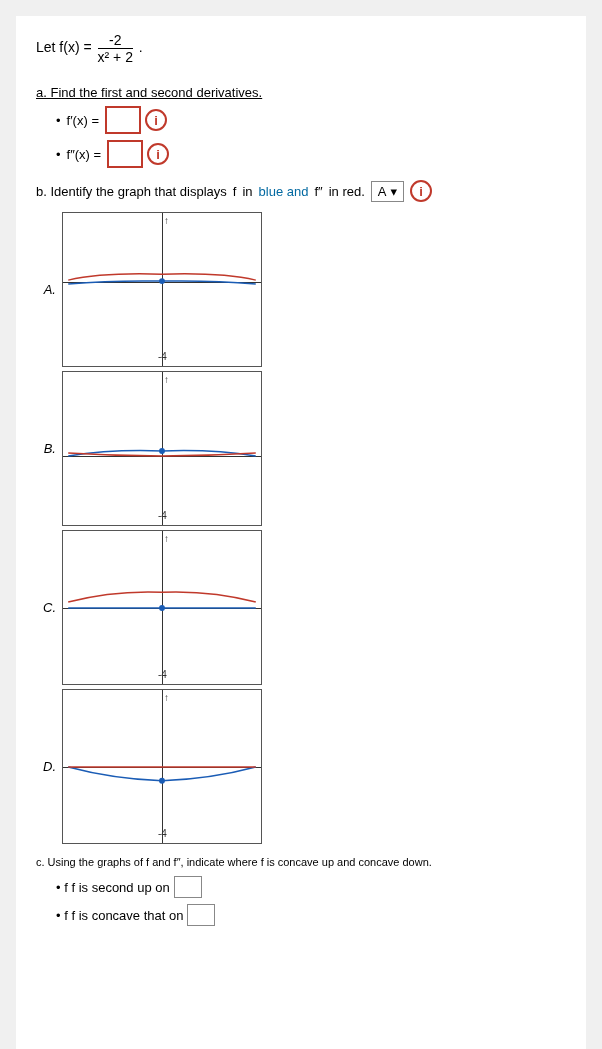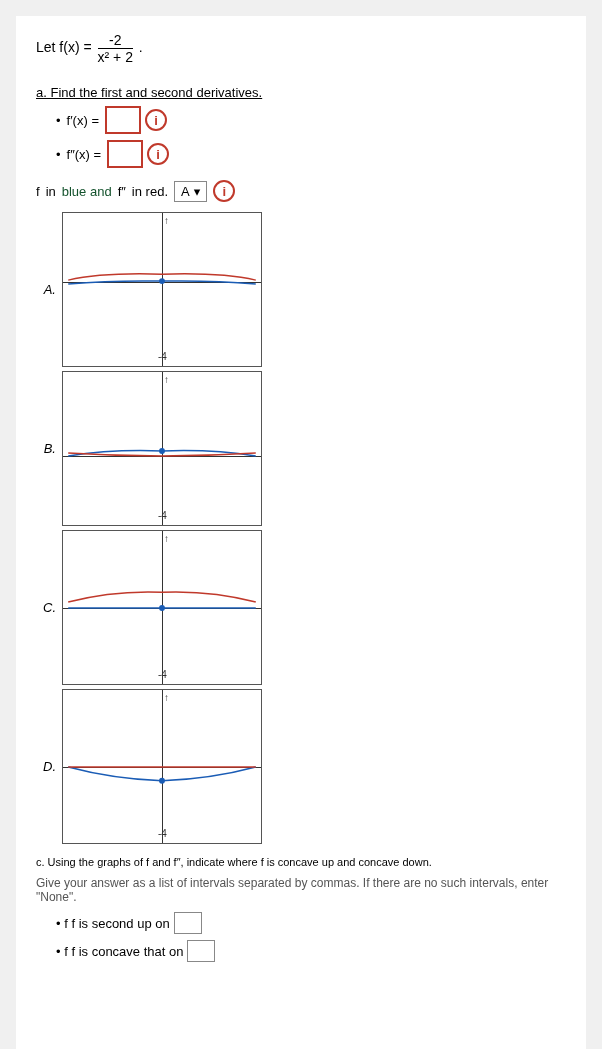--- a/index.html
+++ b/index.html
@@ -62,21 +62,21 @@
       justify-content: center;
       cursor: pointer;
     }
     .part-b-row {
       display: flex;
       align-items: center;
       gap: 6px;
       margin-bottom: 10px;
       font-size: 13px;
     }
-    .part-b-row .blue { color: #14532d; }
+    .part-b-row .blue { color: #0369a1; }
     .dropdown-box {
       border: 1px solid #888;
       padding: 2px 6px;
       font-size: 13px;
       background: #fff;
       cursor: pointer;
       display: inline-flex;
       align-items: center;
       gap: 4px;
     }
@@ -183,20 +183,21 @@
     <div class="bullet-row">
       <span class="bullet-label">•</span>
       <span class="bullet-label math">f″(x) =</span>
       <span class="answer-box"></span>
       <button class="info-btn">i</button>
     </div>
   </div>
 
   <div class="section">
     <div class="part-b-row">
+      <span>b. Identify the graph that displays</span>
       <span class="math">f</span>
       <span>in</span>
       <span class="blue">blue and</span>
       <span class="math">f″</span>
       <span>in red.</span>
       <span class="dropdown-box">
         <span>A</span>
         <span>▾</span>
       </span>
       <button class="info-btn">i</button>
@@ -275,21 +276,20 @@
             <circle cx="100" cy="92" r="3" fill="#1a5cb5"></circle>
           </svg>
         </div>
       </div>
 
     </div>
   </div>
 
   <div class="section">
     <div class="part-c">c. Using the graphs of f and f″, indicate where f is concave up and concave down.</div>
-    <div class="part-c-desc">Give your answer as a list of intervals separated by commas. If there are no such intervals, enter "None".</div>
     <div class="concave-row">
       <span>•</span>
       &nbsp;
       <span class="math">f</span>
       &nbsp;
       <span>f is second up on</span>
       <span class="small-answer-box"></span>
     </div>
     <div class="concave-row">
       <span>•</span>

